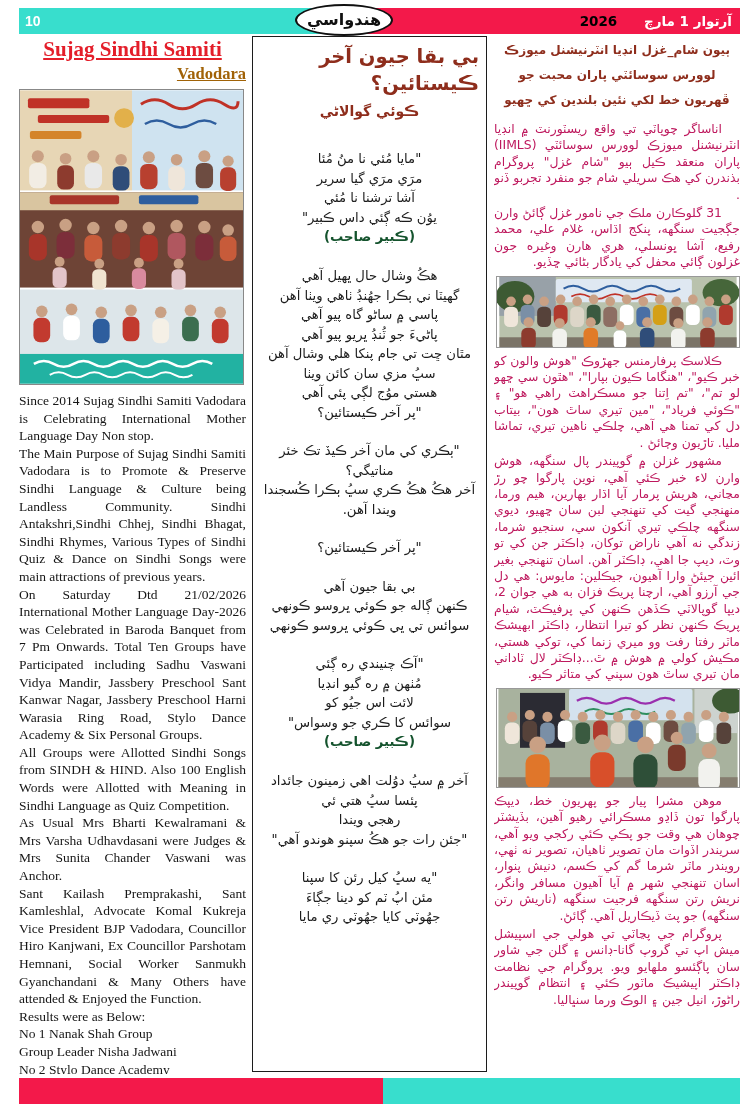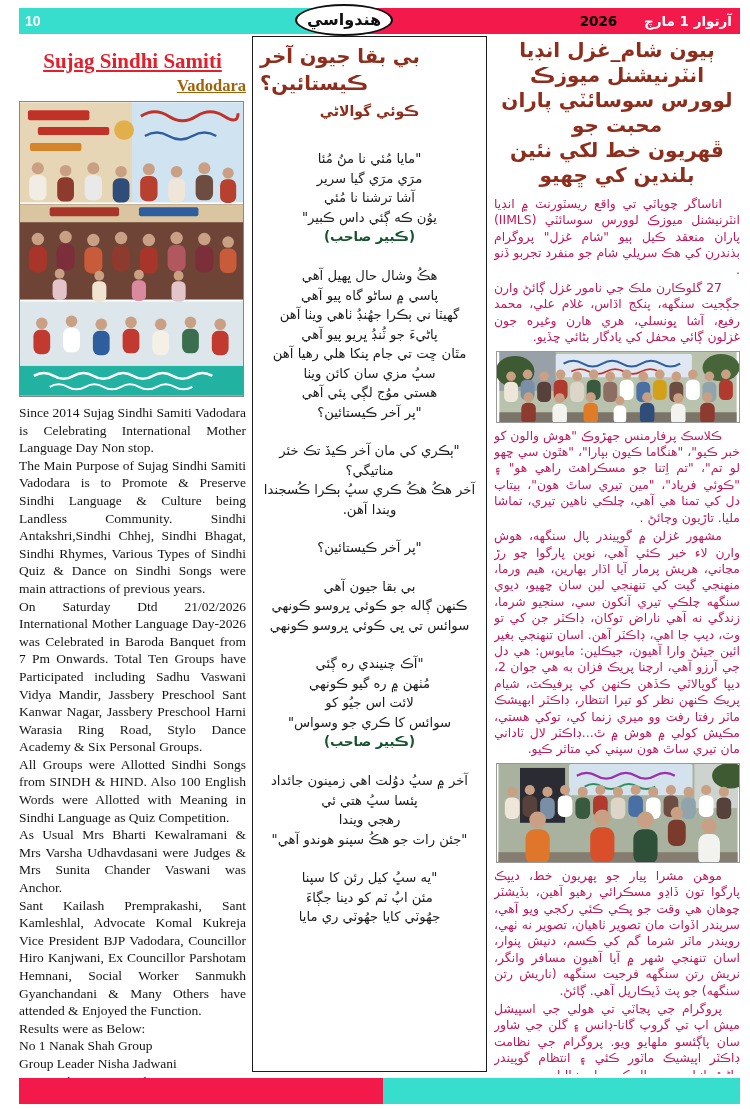--- a/index.html
+++ b/index.html
@@ -17,45 +17,45 @@
   .masthead-oval { position:absolute; left:276px; top:-4px; width:98px; height:32px;
     background:#fff; border:2.5px solid #101010; border-radius:50%;
     text-align:center; line-height:27px; }
   .masthead-oval span { font-family:"DejaVu Sans", sans-serif; font-weight:bold; font-size:16px; color:#101010; }
   .date-box { position:absolute; right:8px; top:0; height:26px; line-height:26px;
     direction:rtl; font-family:"DejaVu Sans", sans-serif; font-weight:bold; font-size:13.5px; }
   .date-box .d-right { color:#ffffff; }
   .date-box .d-year  { color:#000000; margin-right:22px; }
 
   
-  .col-left { position:absolute; left:19px; top:48px; width:227px; height:1038px; overflow:hidden; }
+  .col-left { position:absolute; left:19px; top:36px; width:227px; height:1038px; overflow:hidden; }
   .lc-title { color:#e41e2a; font-weight:bold; font-size:21px; text-align:center;
     text-decoration:underline; line-height:26px; }
   .lc-subtitle { color:#a16207; font-weight:bold; font-size:16.5px; text-align:right;
     text-decoration:underline; line-height:21px; margin-top:1px; }
   .collage { display:block; margin-top:5px; border:1px solid #888; }
   .eng-body { margin-top:7px; }
   .eng-para { font-size:13.5px; line-height:17.6px; text-align:justify; color:#151515; }
 
   
   .col-mid { position:absolute; left:252px; top:36px; width:235px; height:1036px;
     border:1.5px solid #1c1c1c; overflow:hidden; padding:6px 7px 0 7px;
     font-family:"DejaVu Sans", sans-serif; direction:rtl; }
-  .mc-headline { color:#8e2d1c; font-weight:bold; font-size:19.5px; text-align:left; line-height:27px; }
+  .mc-headline { color:#8e2d1c; font-weight:bold; font-size:19.5px; text-align:right; line-height:27px; }
   .mc-byline { color:#8e2d1c; font-weight:bold; font-size:14px; text-align:center; line-height:20px; margin-top:4px; }
   .poem { margin-top:28px; }
   .stanza { margin-bottom:19px; }
   .poem-line { font-size:13.2px; line-height:19.5px; text-align:center; color:#1b1b1b; }
   .poem-attrib { font-size:13.2px; line-height:20px; text-align:center; color:#14532d; font-weight:bold; }
 
   
   .col-right { position:absolute; left:494px; top:38px; width:246px; height:1036px;
     overflow:hidden; font-family:"DejaVu Sans", sans-serif; direction:rtl; }
   .rc-headline { margin-bottom:8px; }
-  .rc-headline-line { color:#8e2d1c; font-weight:bold; font-size:20px; line-height:25px; text-align:center; }
+  .rc-headline-line { color:#8e2d1c; font-weight:bold; font-size:12px; line-height:25px; text-align:center; }
   .rtl-para { font-size:12.4px; line-height:16.4px; text-align:justify; color:#be185d;
     text-indent:18px; margin-bottom:2px; }
   .rc-photo { display:block; margin:5px 0 5px 0; border:1px solid #999; }
 
   
   .bottombar { position:absolute; left:19px; top:1078px; width:721px; height:26px; }
   .bottombar .red  { position:absolute; left:0; top:0; width:364px; height:26px; background:#f3194a; }
   .bottombar .teal { position:absolute; left:364px; top:0; width:357px; height:26px; background:#38decd; }
 
   .hidden-defs { position:absolute; width:0; height:0; }
@@ -160,43 +160,43 @@
     <div class="poem">
         <div class="stanza">
           <div class="poem-line">"مايا مُئي نا منُ مُئا</div>
           <div class="poem-line">مرَي مرَي گيا سرير</div>
           <div class="poem-line">آشا ترشنا نا مُئي</div>
           <div class="poem-line">يوُن ڪه ڳئي داس ڪبير"</div>
           <div class="poem-attrib">(ڪبير صاحب)</div>
         </div>
         <div class="stanza">
           <div class="poem-line">هڪُ وشال حال ڀهيل آهي</div>
+          <div class="poem-line">گهيٽا ني ٻڪرا جهُنڊُ ٺاهي ويٺا آهن</div>
           <div class="poem-line">پاسي ۾ ساڻو گاه پيو آهي</div>
-          <div class="poem-line">گهيٽا ني ٻڪرا جهُنڊُ ٺاهي ويٺا آهن</div>
           <div class="poem-line">پاڻيءَ جو ٽُنڊُ ڀريو پيو آهي</div>
-          <div class="poem-line">مٿان ڇت تي جام پنکا هلي رهيا آهن</div>
+          <div class="poem-line">مٿان ڇت تي جام پنکا هلي وشال آهن</div>
           <div class="poem-line">سڀُ مزي سان کائن ويٺا</div>
           <div class="poem-line">هستي موُج لڳي پئي آهي</div>
           <div class="poem-line">"پر آخر ڪيستائين؟</div>
         </div>
         <div class="stanza">
           <div class="poem-line">"ٻڪري کي مان آخر ڪيڏ تڪ خئر مناتيگي؟</div>
           <div class="poem-line">آخر هڪُ هڪُ ڪري سڀُ ٻڪرا ڪُسجندا ويندا آهن.</div>
         </div>
         <div class="stanza">
           <div class="poem-line">"پر آخر ڪيستائين؟</div>
         </div>
         <div class="stanza">
           <div class="poem-line">بي بقا جيون آهي</div>
           <div class="poem-line">ڪنهن ڳاله جو ڪوئي ڀروسو ڪونهي</div>
           <div class="poem-line">سوائس تي ڀي ڪوئي ڀروسو ڪونهي</div>
         </div>
         <div class="stanza">
           <div class="poem-line">"آڪ چنيندي ره ڳئي</div>
-          <div class="poem-line">مُٺهن ۾ ره گيو ڪونهي</div>
+          <div class="poem-line">مُٺهن ۾ ره گيو انڊيا</div>
           <div class="poem-line">لائت اس جيُو کو</div>
           <div class="poem-line">سوائس کا ڪري جو وسواس"</div>
           <div class="poem-attrib">(ڪبير صاحب)</div>
         </div>
         <div class="stanza">
           <div class="poem-line">آخر ۾ سڀُ دوُلت اهي زمينون جائداد پئسا سڀُ هتي ئي</div>
           <div class="poem-line">رهجي ويندا</div>
           <div class="poem-line">"جئن رات جو هڪُ سپنو هوندو آهي"</div>
         </div>
         <div class="stanza">
@@ -209,21 +209,21 @@
 
   <div class="col-right">
     <div class="rc-headline">
         <div class="rc-headline-line">ٻيون شام_غزل انڊيا انٽرنيشنل ميوزڪ</div>
         <div class="rc-headline-line">لوورس سوسائٽي پاران محبت جو</div>
         <div class="rc-headline-line">ڦهريون خط لکي نئين بلندين کي ڇهيو</div>
       </div>
 
     <div>
         <div class="rtl-para">اناساگر چوپاٽي تي واقع ريسٽورنٽ ۾ انڊيا انٽرنيشنل ميوزڪ لوورس سوسائٽي (IIMLS) پاران منعقد ڪيل ٻيو "شام غزل" پروگرام بذندرن کي هڪ سريلي شام جو منفرد تجربو ڏنو .</div>
-        <div class="rtl-para">27      گلوڪارن ملڪ جي نامور غزل ڳائڻ وارن جڳجيت سنگهه، پنکج اڌاس، غلام علي، محمد رفيع، آشا ڀونسلي، هري هارن وغيره جون غزلون ڳائي محفل کي يادگار بڻائي ڇڏيو.</div>
+        <div class="rtl-para">31      گلوڪارن ملڪ جي نامور غزل ڳائڻ وارن جڳجيت سنگهه، پنکج اڌاس، غلام علي، محمد رفيع، آشا ڀونسلي، هري هارن وغيره جون غزلون ڳائي محفل کي يادگار بڻائي ڇڏيو.</div>
       </div>
 
     <svg class="rc-photo" width="244" height="72" viewBox="0 0 244 72">
       <rect x="0" y="0" width="244" height="72" fill="#b9c2ad"></rect>
       <rect x="0" y="0" width="58" height="40" fill="#98a1a8"></rect>
       <ellipse cx="16" cy="20" rx="20" ry="16" fill="#3d5a33"></ellipse>
       <ellipse cx="228" cy="16" rx="19" ry="14" fill="#46663a"></ellipse>
       <rect x="58" y="2" width="140" height="24" rx="2" fill="#dfe8f2"></rect>
       <path d="M66,12 q10,-6 20,0 t20,0 t20,0 t20,0 t20,0 t20,0" stroke="#2e5e9e" stroke-width="2" fill="none"></path>
       <path d="M74,20 q9,-5 18,0 t18,0 t18,0 t18,0 t18,0" stroke="#c03227" stroke-width="1.8" fill="none"></path>

